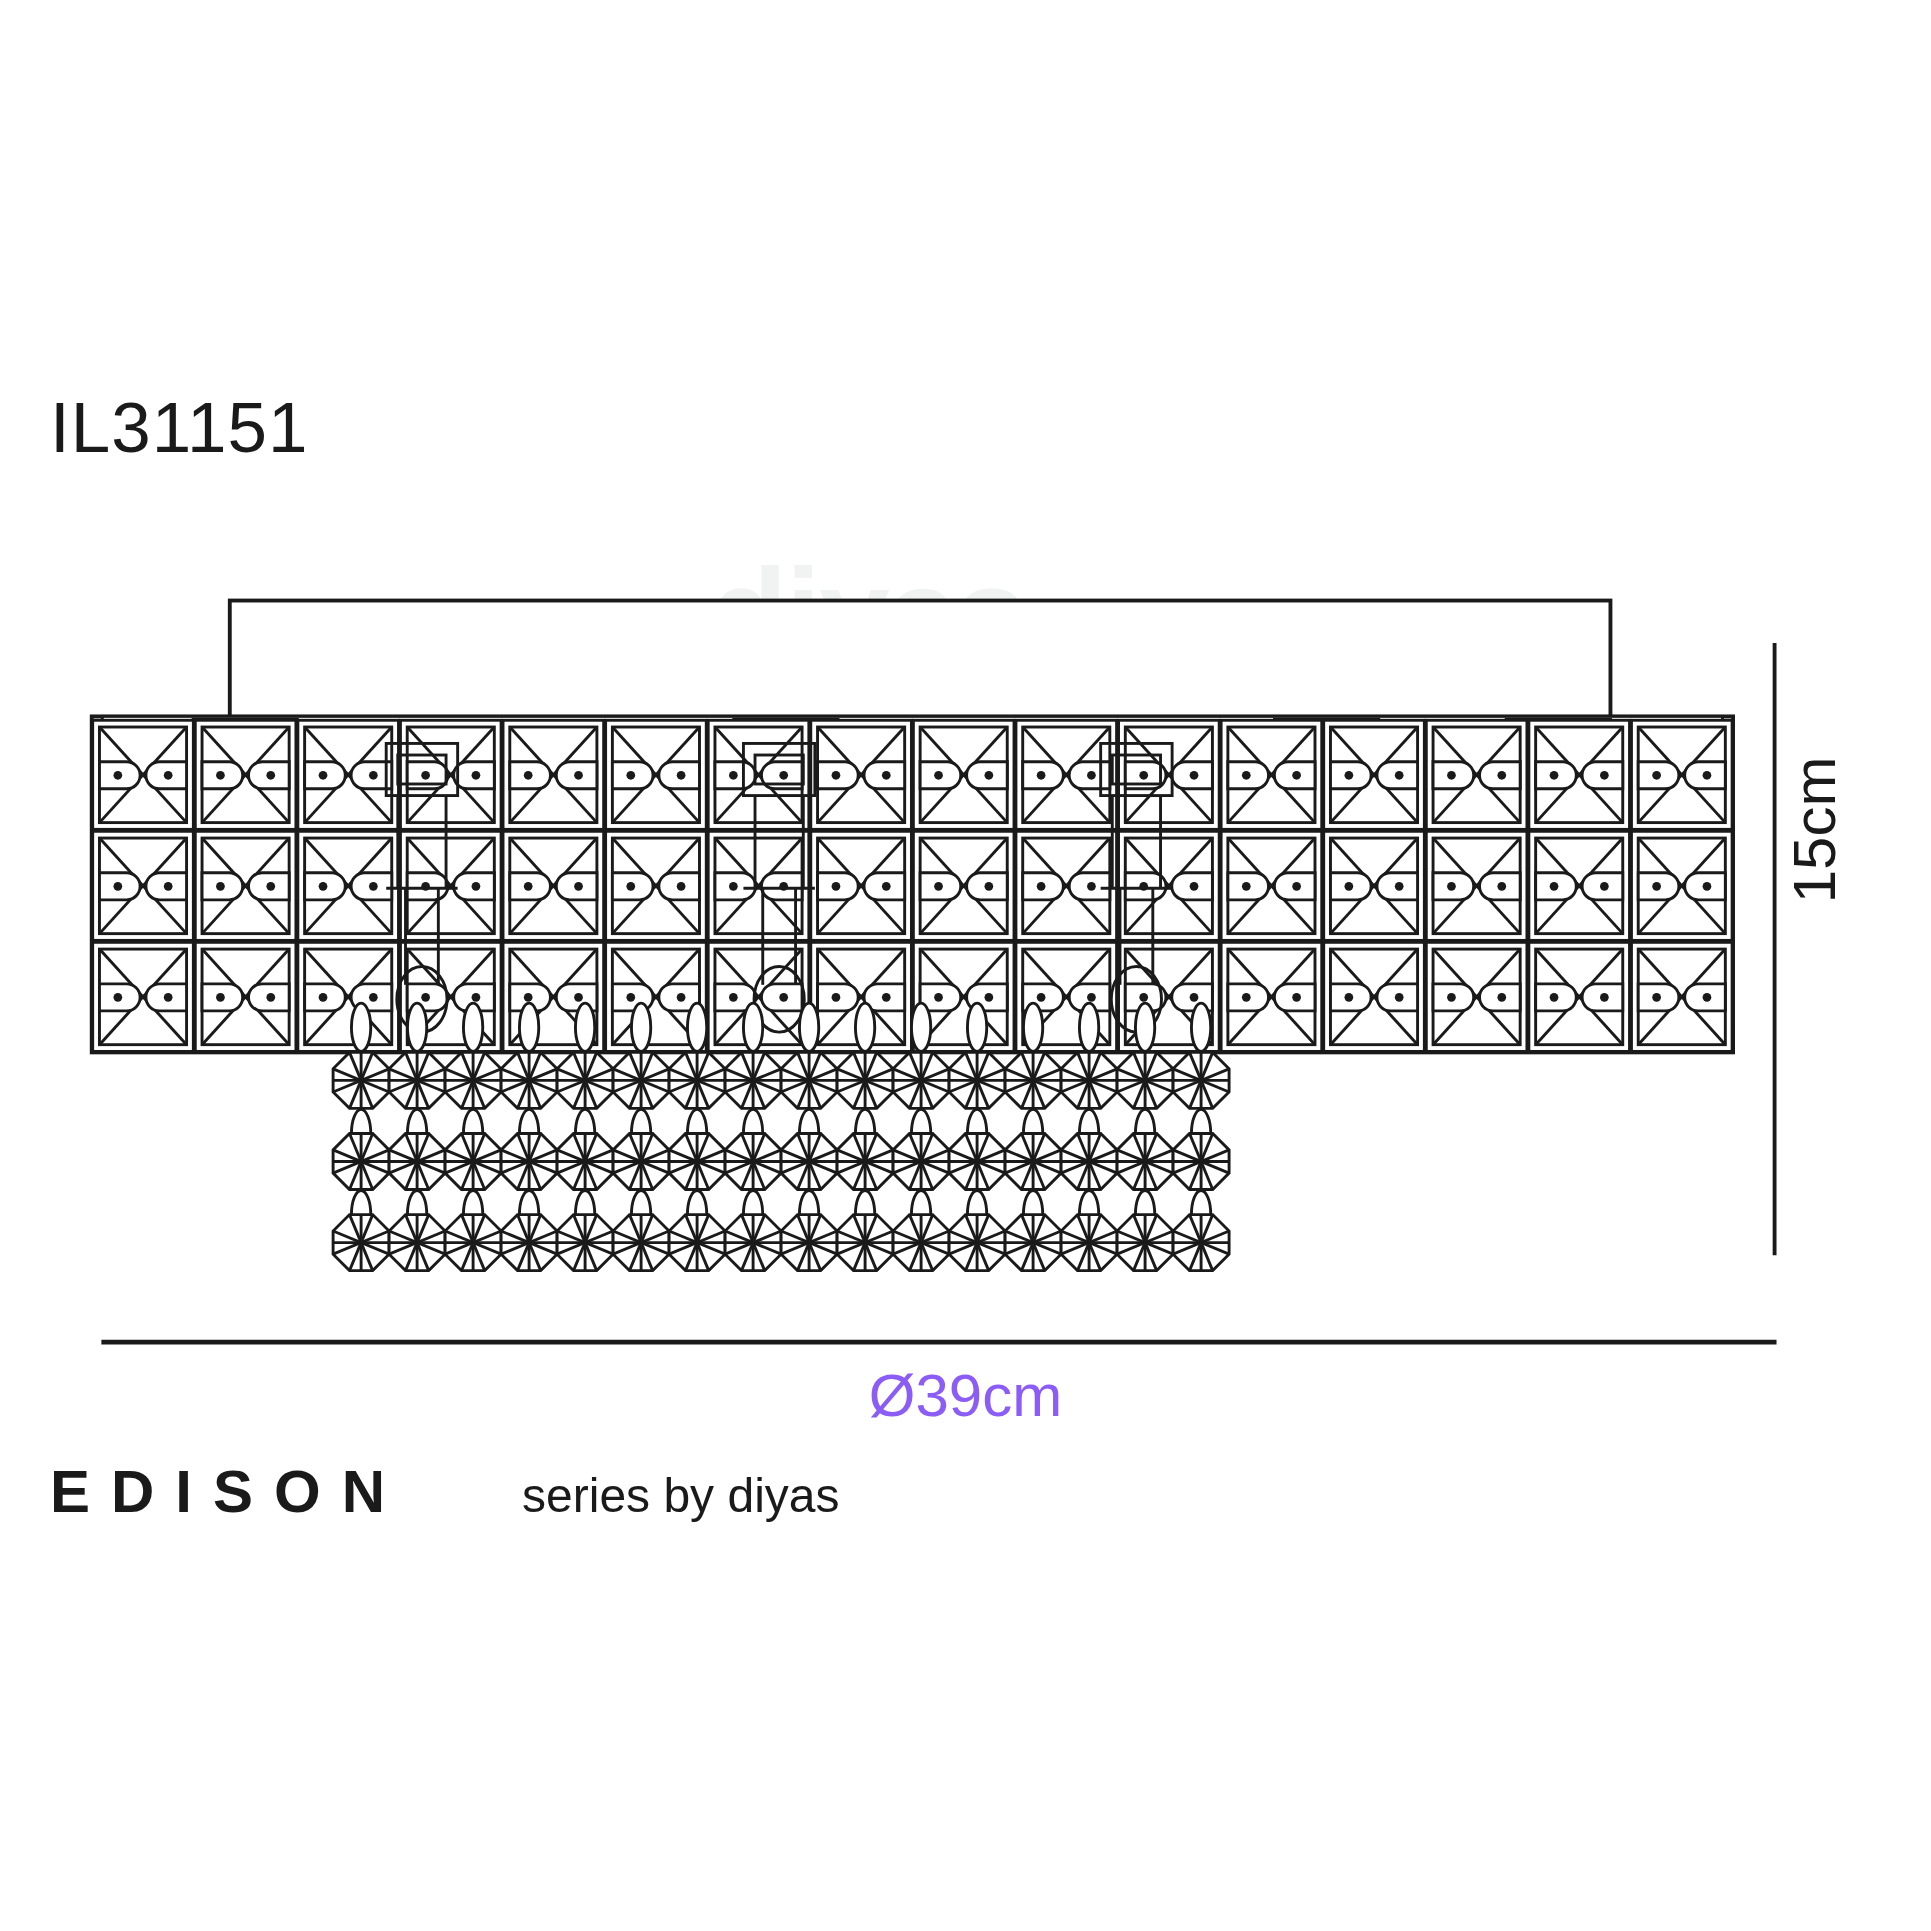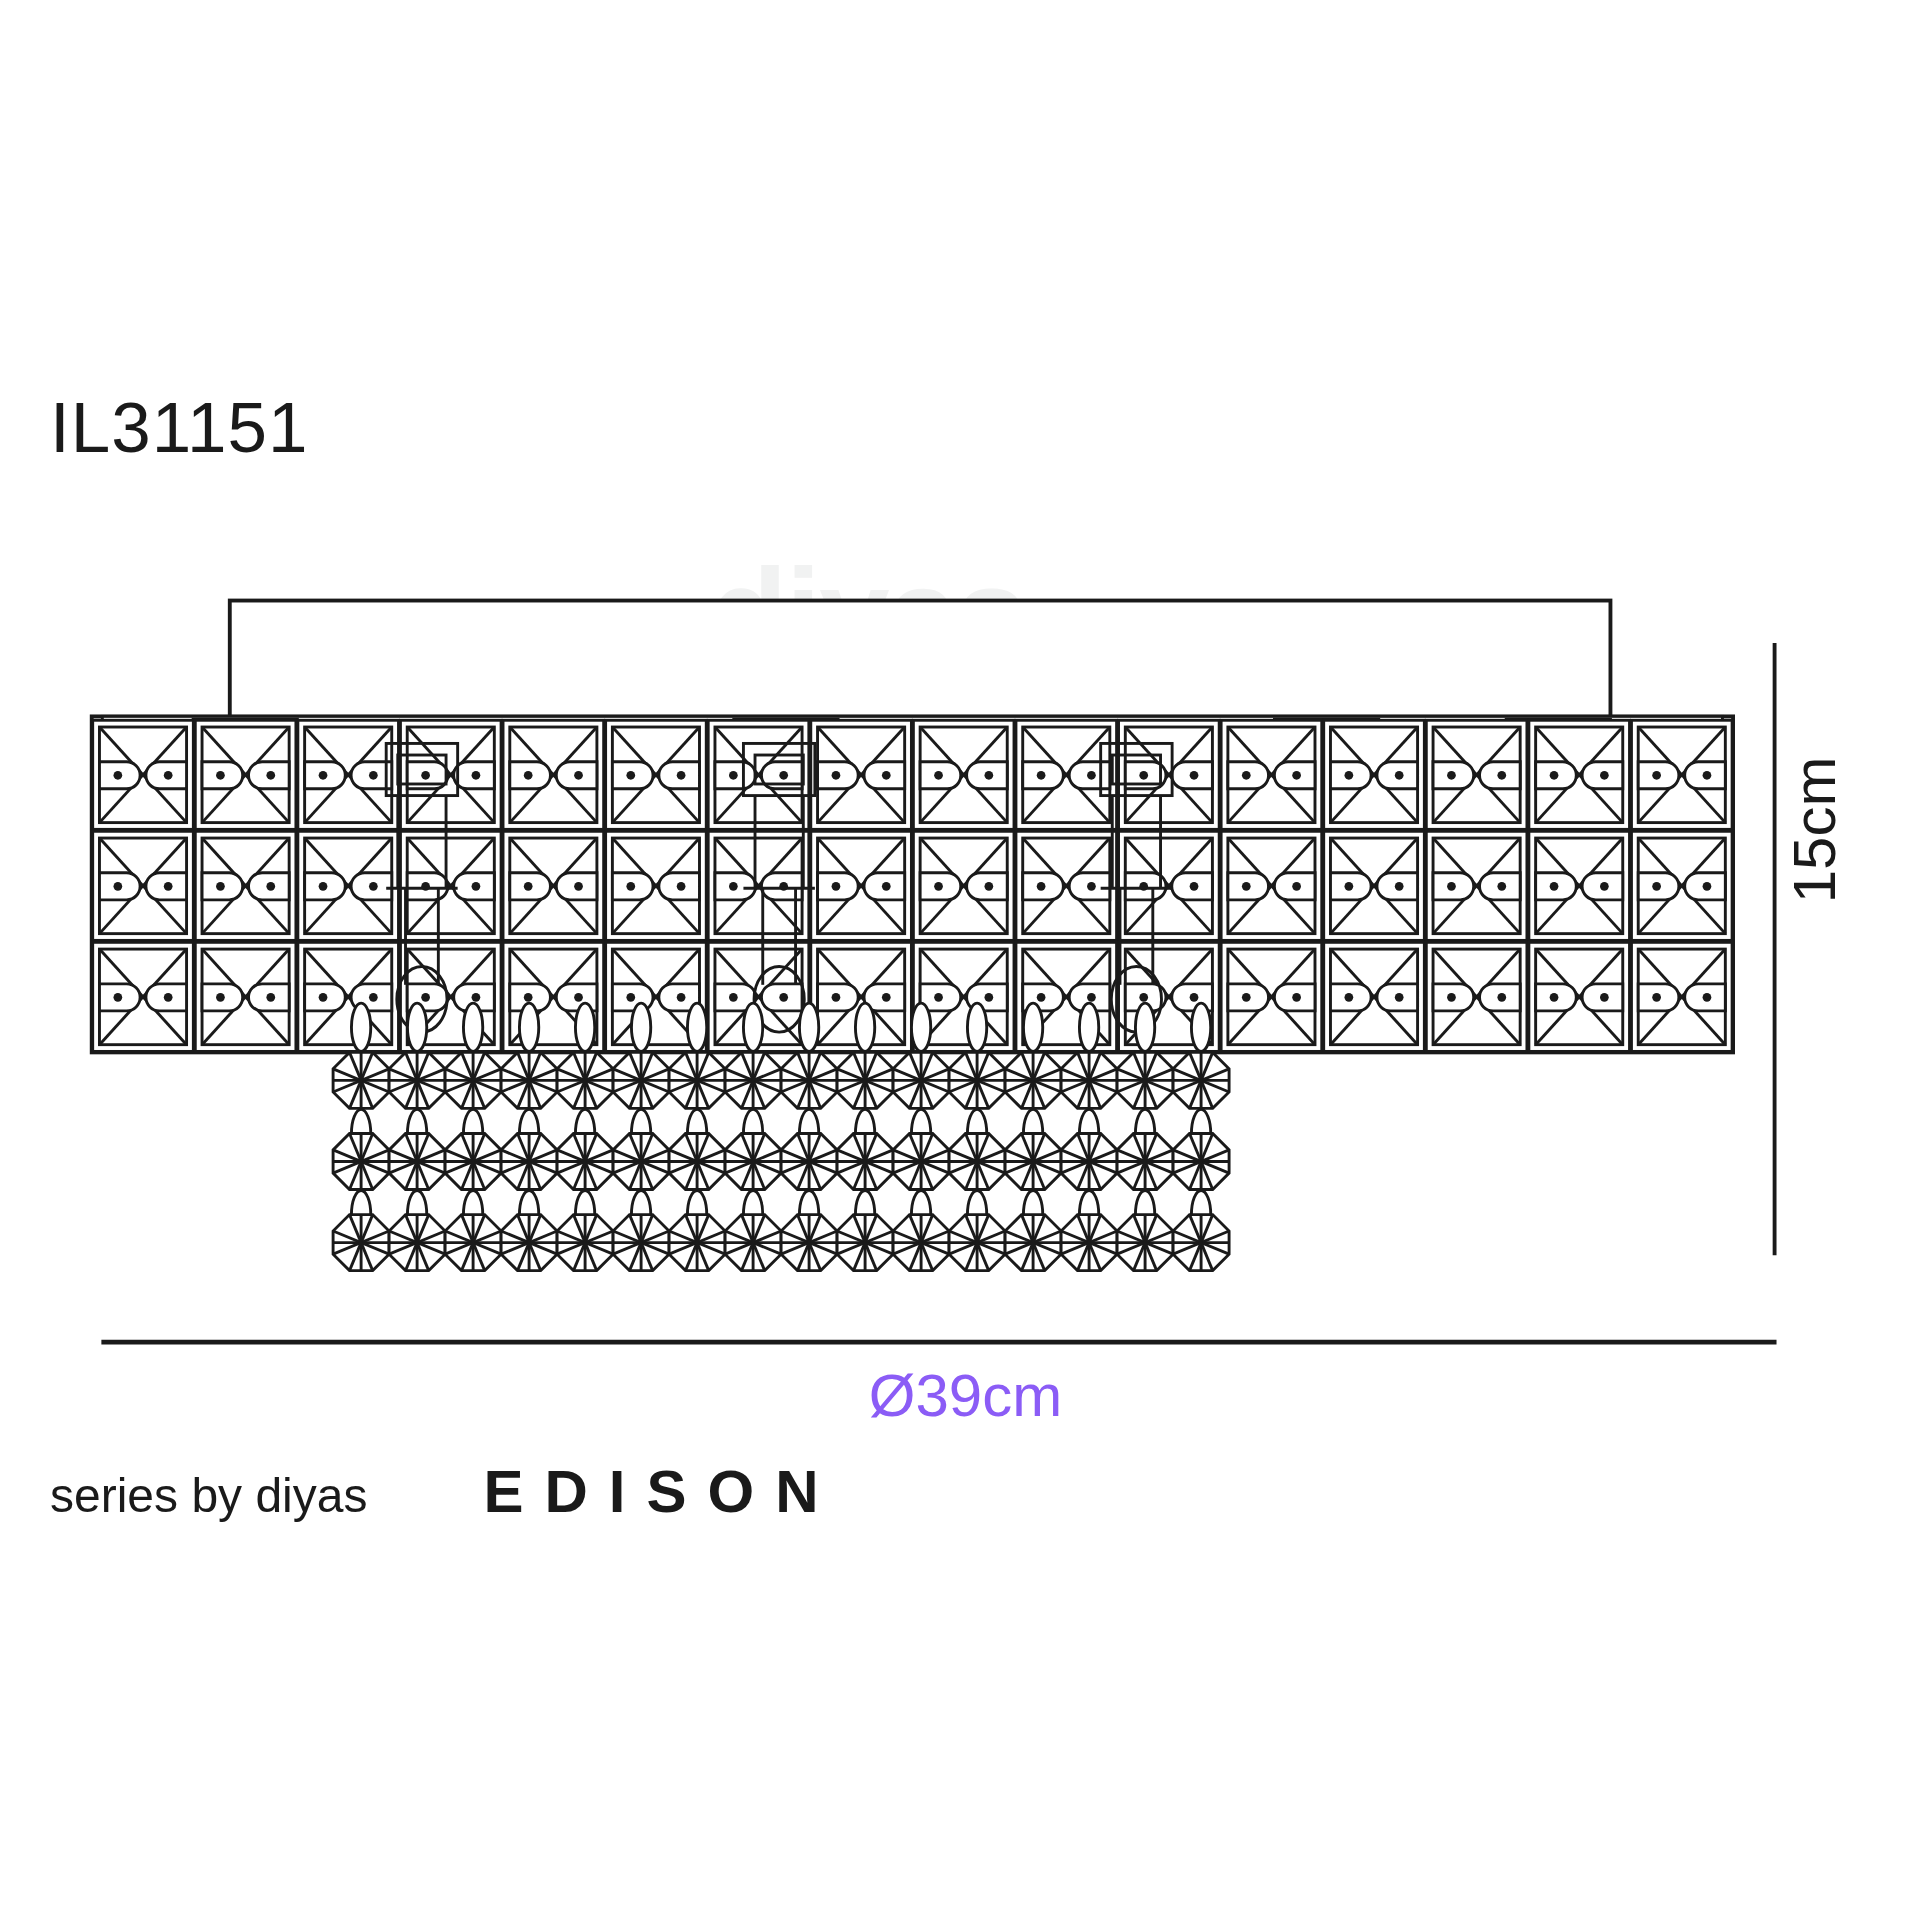--- a/index.html
+++ b/index.html
@@ -316,18 +316,18 @@
     <g>
       <line x1="105" y1="1390" x2="1840" y2="1390" stroke="#1a1a1a" stroke-width="5"></line>
     </g>
   </svg>
 
   <div id="dim-vertical-label">15cm</div>
 
   <div id="dim-horizontal-label">Ø39cm</div>
 
   <div id="footer">
+    <span id="brand-name">EDISON</span>
     <span id="brand-tagline">series by diyas</span>
-    <span id="brand-name">EDISON</span>
   </div>
 
 </div>
 
 
 </body></html>

